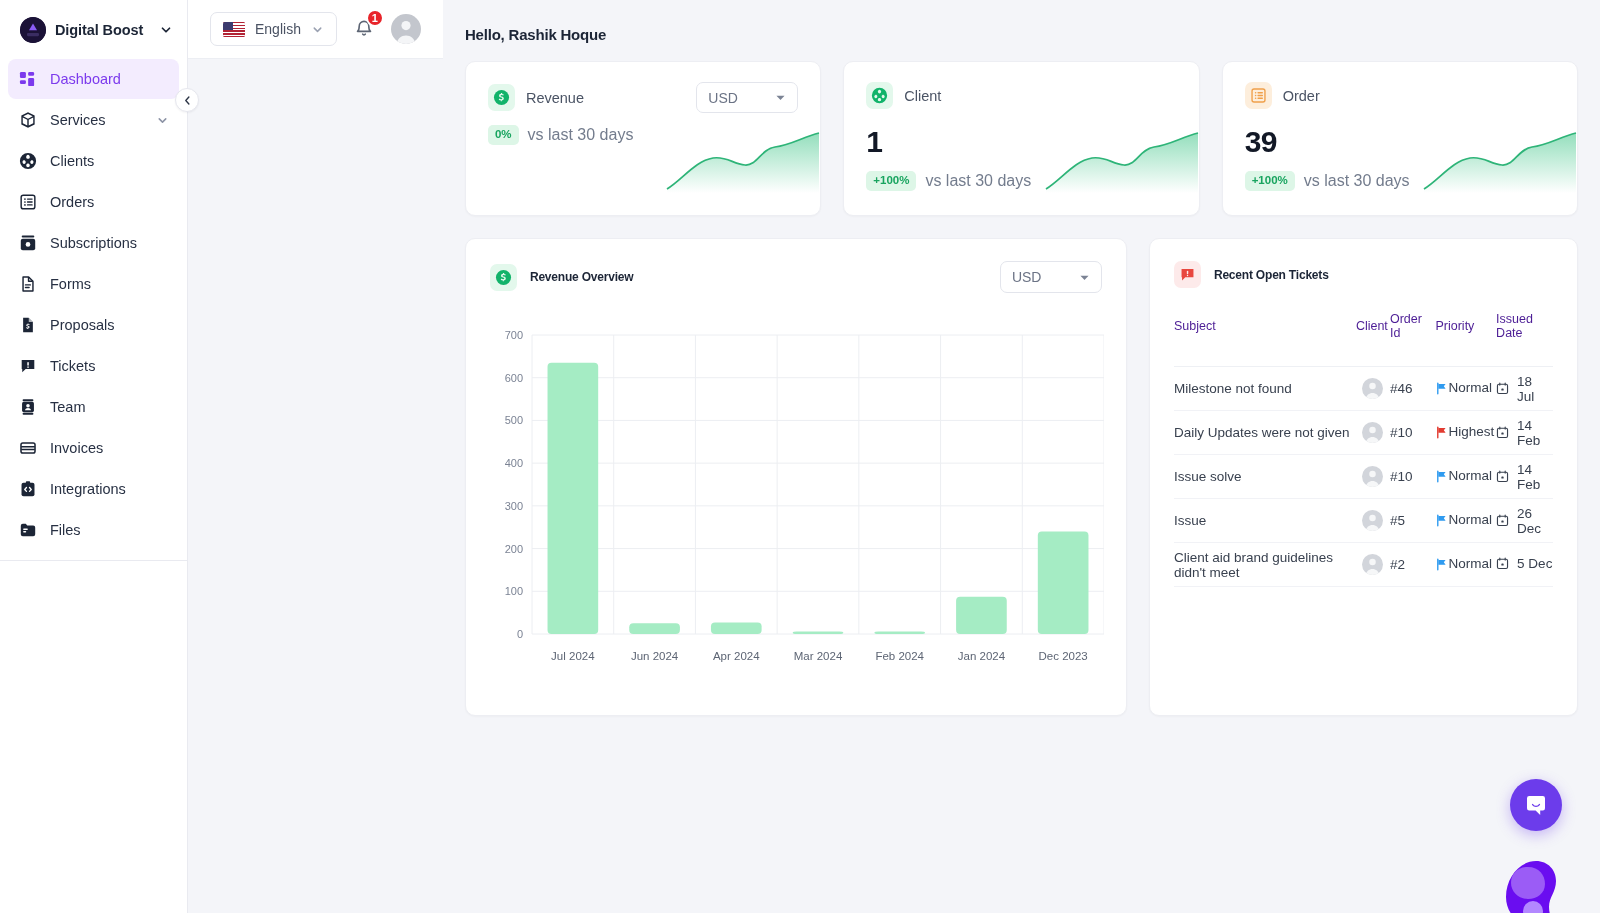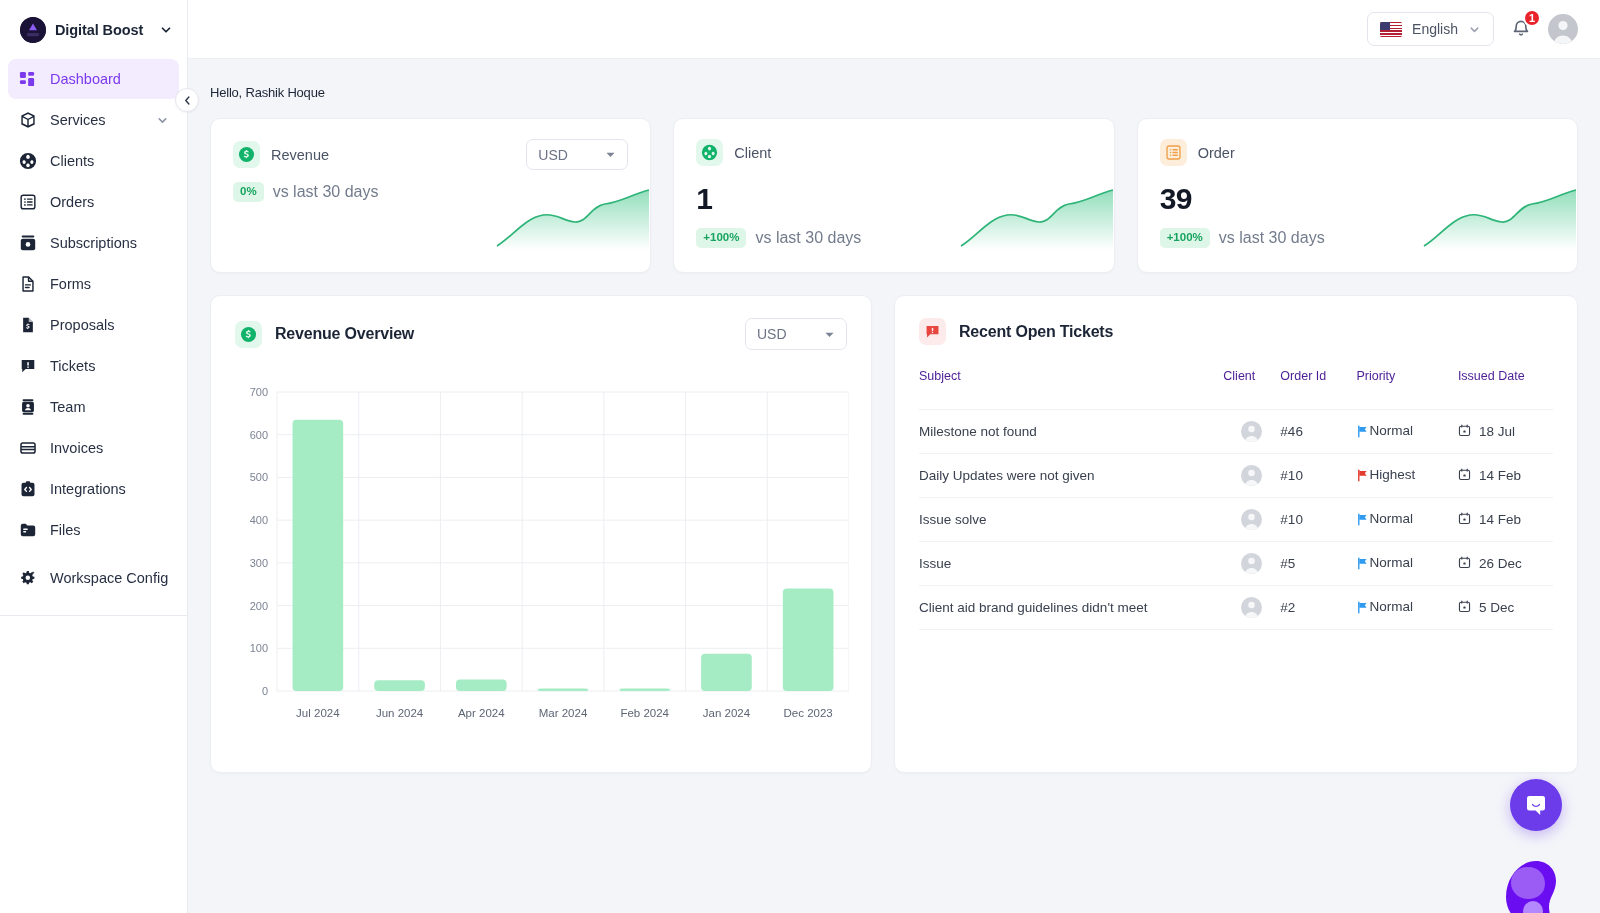--- a/index.html
+++ b/index.html
@@ -53,21 +53,21 @@
   .collapse-btn {
     position: absolute; right: -12px; top: 88px;
     width: 24px; height: 24px; border-radius: 50%;
     background: #fff; border: 1px solid #e6e7ee;
     display: flex; align-items: center; justify-content: center;
     color: #2b3445; cursor: pointer; z-index: 20;
     box-shadow: 0 1px 2px rgba(16,24,40,.05);
   }
 
   
-  #main { flex: 1; display: flex; flex-direction: column; min-width: 0; background: #f4f5f9; }
+  #main { flex: 1; display: flex; flex-direction: row; min-width: 0; background: #f4f5f9; }
 
   #topbar {
     height: 59px; background: #fff; border-bottom: 1px solid #eceef3;
     display: flex; align-items: center; justify-content: flex-end;
     padding: 0 22px; gap: 14px; flex: 0 0 59px;
   }
   .lang-select {
     display: flex; align-items: center; gap: 10px;
     height: 34px; padding: 0 12px; border: 1px solid #e3e5ec; border-radius: 7px;
     background: #fff; cursor: pointer;
@@ -89,21 +89,21 @@
     background: #e8242a; color: #fff; font-size: 11px; font-weight: 700;
     display: flex; align-items: center; justify-content: center;
     border: 2px solid #fff;
   }
   .avatar-circle {
     width: 30px; height: 30px; border-radius: 50%; background: #c3c6cd;
     display: flex; align-items: flex-end; justify-content: center; overflow: hidden; cursor:pointer;
   }
 
   #content { flex: 1; overflow: hidden; padding: 0 22px 0 22px; }
-  .greeting { font-size: 13px; font-weight: 400; color: #1c2536; padding: 26px 0 18px 0; letter-spacing: -.2px; }
+  .greeting { font-size: 15px; font-weight: 700; color: #1c2536; padding: 26px 0 18px 0; letter-spacing: -.2px; }
 
   
   .stat-row { display: flex; gap: 22px; }
   .stat-card {
     flex: 1 1 0; background: #fff; border-radius: 10px; border: 1px solid #edeef3;
     height: 155px; position: relative; overflow: hidden; padding: 20px 22px 0 22px;
     box-shadow: 0 1px 2px rgba(16,24,40,.03);
   }
   .stat-head { display: flex; align-items: center; gap: 11px; }
   .stat-ico {
@@ -131,21 +131,21 @@
 
   
   .lower-row { display: flex; gap: 22px; margin-top: 22px; height: 478px; }
   .panel {
     background: #fff; border-radius: 10px; border: 1px solid #edeef3;
     box-shadow: 0 1px 2px rgba(16,24,40,.03); overflow: hidden;
   }
   .panel-chart { flex: 0 0 662px; padding: 22px 24px 0 24px; }
   .panel-tickets { flex: 1 1 auto; padding: 22px 24px 0 24px; }
   .panel-head { display: flex; align-items: center; gap: 13px; }
-  .panel-title { font-size: 16px; font-weight: 700; color: #1c2536; letter-spacing: -.2px; }
+  .panel-title { font-size: 12px; font-weight: 700; color: #1c2536; letter-spacing: -.2px; }
   .panel-select {
     margin-left: auto; display: flex; align-items: center; justify-content: space-between;
     width: 102px; height: 32px; padding: 0 11px; border: 1px solid #e3e5ec;
     border-radius: 7px; background: #fff; cursor: pointer;
   }
   .panel-select span { font-size: 14px; color: #6b7385; }
 
   
   .chart-area { position: relative; margin-top: 36px; height: 360px; }
   .chart-svg { display: block; }
@@ -163,21 +163,21 @@
   .col-order   { width: 12%; }
   .col-priority{ width: 16%; }
   .col-date    { width: 15%; }
   .tk-table th.col-client { text-align: left; }
   .cell-center { text-align: center; }
   .av-sm {
     width: 21px; height: 21px; border-radius: 50%; background: #d2d5db;
     display: inline-flex; align-items: flex-end; justify-content: center; overflow: hidden; vertical-align: middle;
   }
   .prio { display: inline-flex; align-items: flex-end; }
-  .date-cell { display: inline-flex; gap: 8px; color: #39414f; }
+  .date-cell { display: inline-flex; align-items: center; gap: 8px; color: #39414f; }
 
   
   .intercom-btn {
     position: absolute; right: 38px; bottom: 82px;
     width: 52px; height: 52px; border-radius: 50%; background: #6c3ceb;
     display: flex; align-items: center; justify-content: center; cursor: pointer;
     box-shadow: 0 4px 14px rgba(108,60,235,.35); z-index: 30;
   }
   .corner-logo {
     position: absolute; right: 30px; bottom: -12px; width: 68px; height: 68px; z-index: 30;
@@ -344,30 +344,20 @@
         <span class="nav-ico">
           <svg width="18" height="18" viewBox="0 0 20 20" fill="currentColor">
               <path d="M2 5.2A2.2 2.2 0 0 1 4.2 3h3.3l1.7 2h6.6A2.2 2.2 0 0 1 18 7.2v7.6A2.2 2.2 0 0 1 15.8 17H4.2A2.2 2.2 0 0 1 2 14.8V5.2Z"></path>
               <rect x="4.6" y="8.4" width="5.2" height="1.5" rx=".7" fill="#fff"></rect>
               <rect x="4.6" y="11.2" width="3.4" height="1.5" rx=".7" fill="#fff"></rect>
             </svg>
         </span>
         <span class="nav-label">Files</span>
       </div>
 
-      <div class="nav-item two-line">
-        <span class="nav-ico">
-          <svg width="18" height="18" viewBox="0 0 20 20" fill="currentColor">
-              <path d="M8.6 2.3h2.3l.3 1.8 1.5.6 1.5-1.1 1.6 1.6-1.1 1.5.6 1.5 1.8.3v2.3l-1.8.3-.6 1.5 1.1 1.5-1.6 1.6-1.5-1.1-1.5.6-.3 1.8H8.6l-.3-1.8-1.5-.6-1.5 1.1-1.6-1.6 1.1-1.5-.6-1.5-1.8-.3V8.5l1.8-.3.6-1.5-1.1-1.5 1.6-1.6 1.5 1.1 1.5-.6.3-1.8Z"></path>
-              <circle cx="9.8" cy="9.7" r="2.5" fill="#fff"></circle>
-              <path d="M15.6 2.4l.5 1.3 1.3.5-1.3.5-.5 1.3-.5-1.3-1.3-.5 1.3-.5.5-1.3Z"></path>
-            </svg>
-        </span>
-        <span class="nav-label">Workspace Config</span>
-      </div>
     </nav>
 
     <div class="nav-divider"></div>
 
   </aside>
 
   <div id="main">
 
     <header id="topbar">
       <div class="lang-select">

